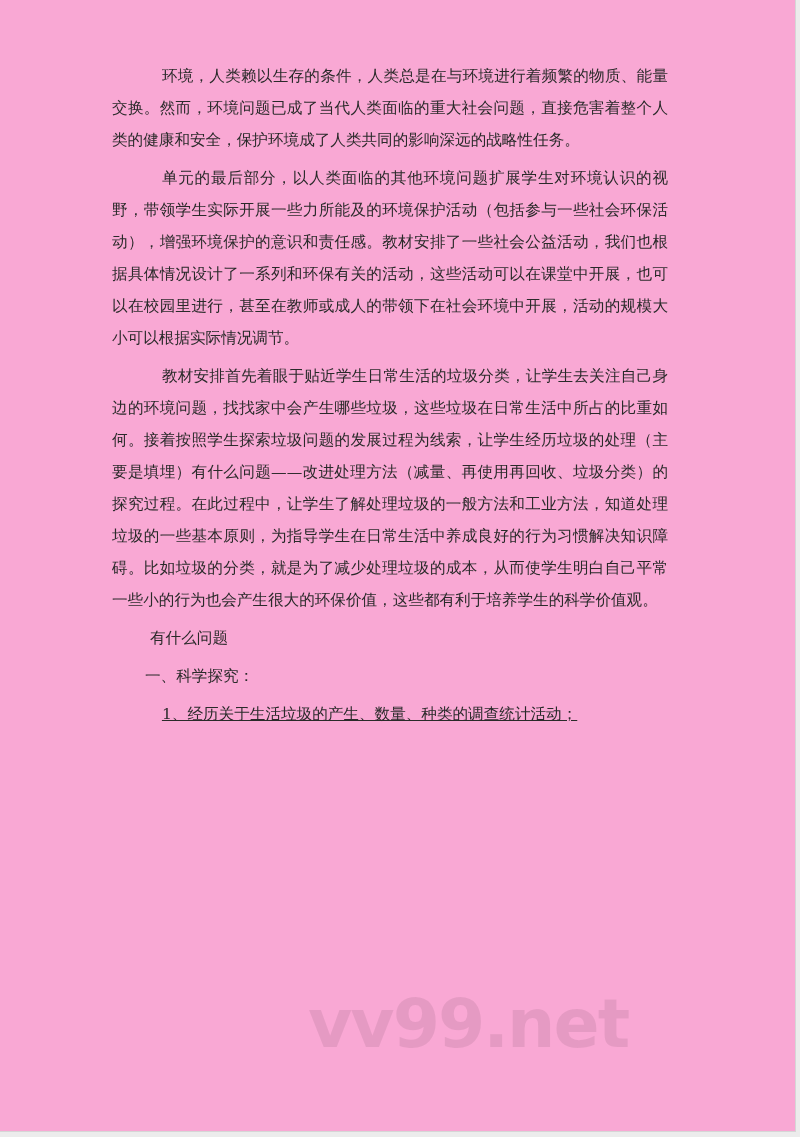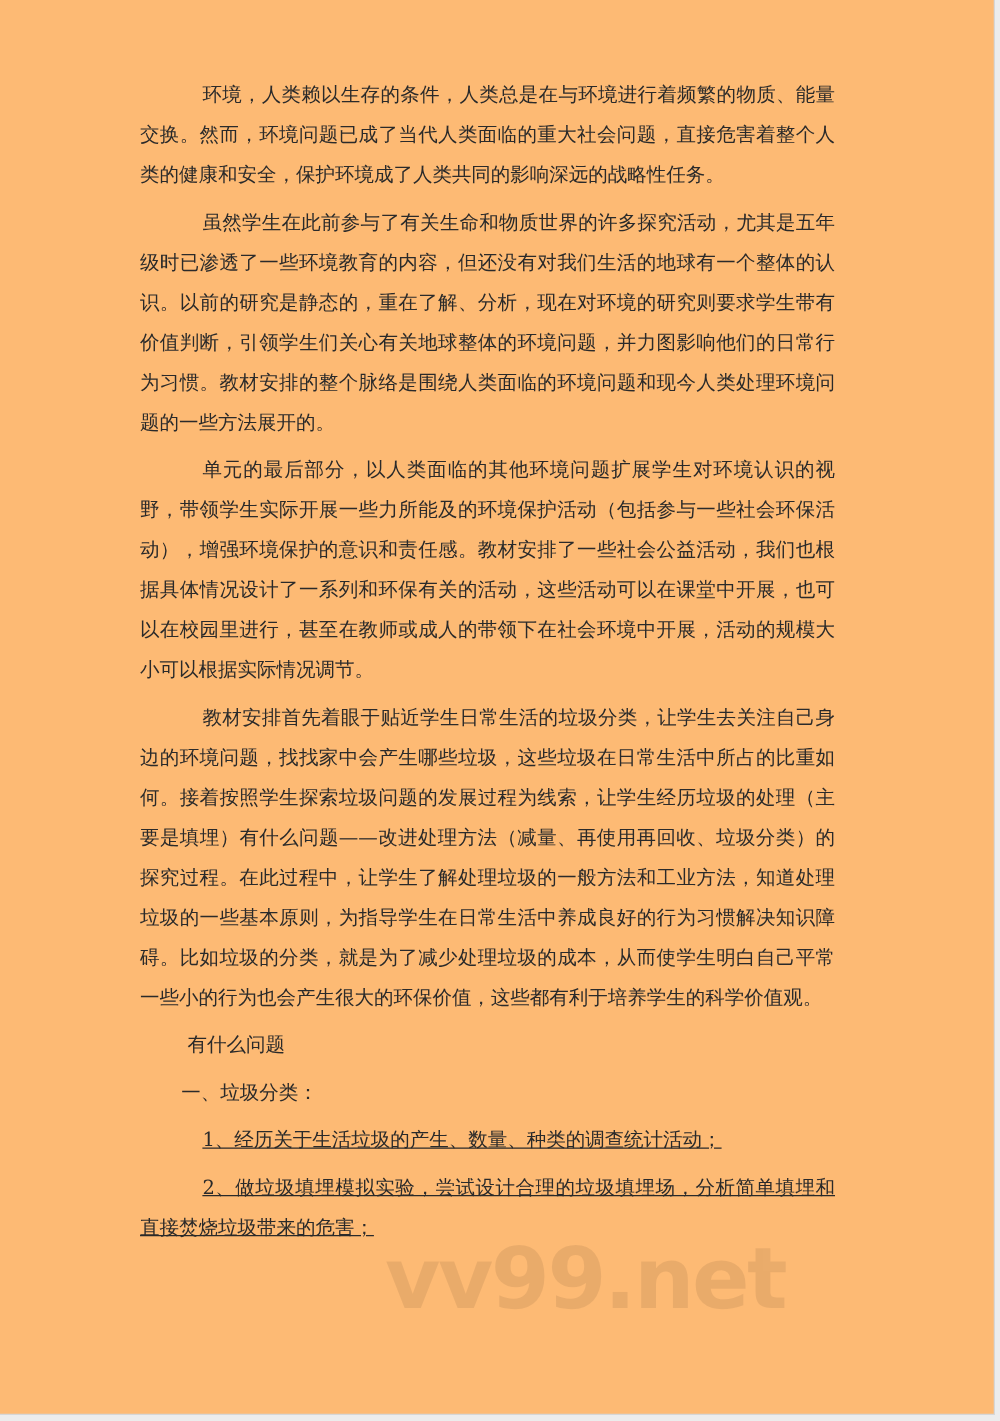--- a/index.html
+++ b/index.html
@@ -5,21 +5,21 @@
   html, body { margin: 0; padding: 0; }
   body {
     width: 800px; height: 1137px; position: relative; overflow: hidden;
     background: #ececec;
     font-family: "DejaVu Serif", "Liberation Serif", serif;
     color: #2a2a2a;
   }
   .page {
     position: absolute; left: 0; top: 0;
     width: 795px; height: 1131px;
-    background: #fdba74;
+    background: #f9a8d4;
     border-right: 1px solid #d6d6d6;
     border-bottom: 1px solid #d6d6d6;
     overflow: hidden;
   }
   .content {
     position: absolute; left: 112px; top: 60px; width: 556px;
     font-size: 15.6px; line-height: 32px;
     text-align: justify; text-justify: inter-character;
   }
   .content p { margin: 0 0 6px 0; }
@@ -34,23 +34,21 @@
     color: #000; opacity: 0.075;
     pointer-events: none; line-height: 1;
   }
 </style>
 </head>
 <body>
 
 <div class="page">
   <div class="content">
     <p class="para">环境，人类赖以生存的条件，人类总是在与环境进行着频繁的物质、能量交换。然而，环境问题已成了当代人类面临的重大社会问题，直接危害着整个人类的健康和安全，保护环境成了人类共同的影响深远的战略性任务。</p>
-    <p class="para">虽然学生在此前参与了有关生命和物质世界的许多探究活动，尤其是五年级时已渗透了一些环境教育的内容，但还没有对我们生活的地球有一个整体的认识。以前的研究是静态的，重在了解、分析，现在对环境的研究则要求学生带有价值判断，引领学生们关心有关地球整体的环境问题，并力图影响他们的日常行为习惯。教材安排的整个脉络是围绕人类面临的环境问题和现今人类处理环境问题的一些方法展开的。</p>
     <p class="para">单元的最后部分，以人类面临的其他环境问题扩展学生对环境认识的视野，带领学生实际开展一些力所能及的环境保护活动（包括参与一些社会环保活动），增强环境保护的意识和责任感。教材安排了一些社会公益活动，我们也根据具体情况设计了一系列和环保有关的活动，这些活动可以在课堂中开展，也可以在校园里进行，甚至在教师或成人的带领下在社会环境中开展，活动的规模大小可以根据实际情况调节。</p>
     <p class="para">教材安排首先着眼于贴近学生日常生活的垃圾分类，让学生去关注自己身边的环境问题，找找家中会产生哪些垃圾，这些垃圾在日常生活中所占的比重如何。接着按照学生探索垃圾问题的发展过程为线索，让学生经历垃圾的处理（主要是填埋）有什么问题——改进处理方法（减量、再使用再回收、垃圾分类）的探究过程。在此过程中，让学生了解处理垃圾的一般方法和工业方法，知道处理垃圾的一些基本原则，为指导学生在日常生活中养成良好的行为习惯解决知识障碍。比如垃圾的分类，就是为了减少处理垃圾的成本，从而使学生明白自己平常一些小的行为也会产生很大的环保价值，这些都有利于培养学生的科学价值观。</p>
     <p class="h-section">有什么问题</p>
-    <p class="h-sub">一、垃圾分类：</p>
+    <p class="h-sub">一、科学探究：</p>
     <p class="item">1、经历关于生活垃圾的产生、数量、种类的调查统计活动；</p>
-    <p class="item">2、做垃圾填埋模拟实验，尝试设计合理的垃圾填埋场，分析简单填埋和直接焚烧垃圾带来的危害；</p>
 
   </div>
   <div class="watermark">vv99.net</div>
 </div>
 
 </body></html>

